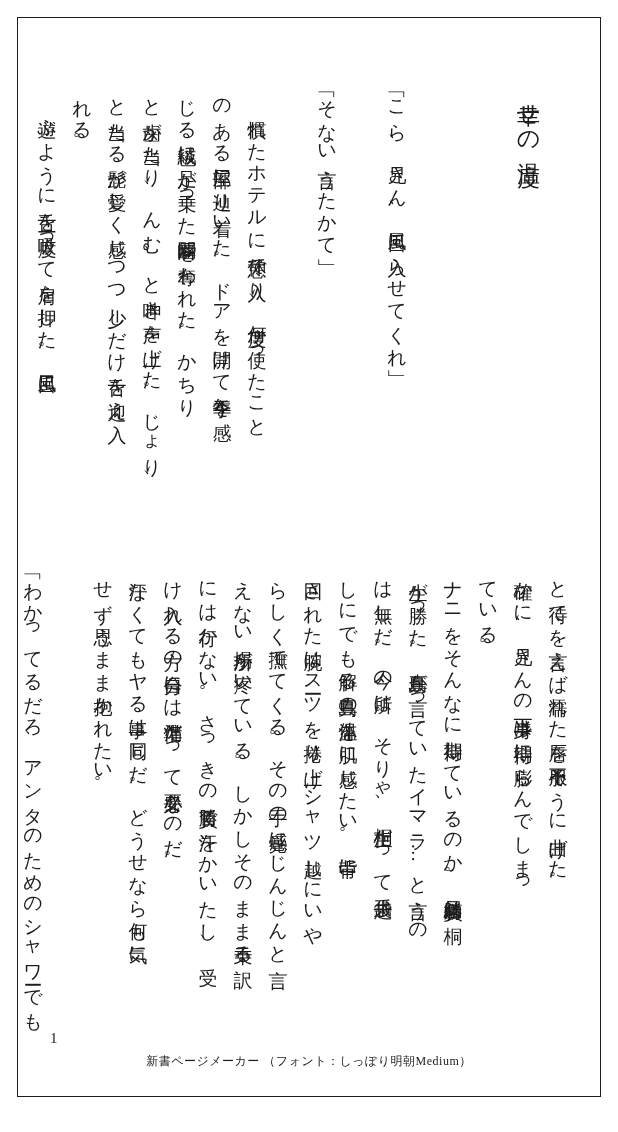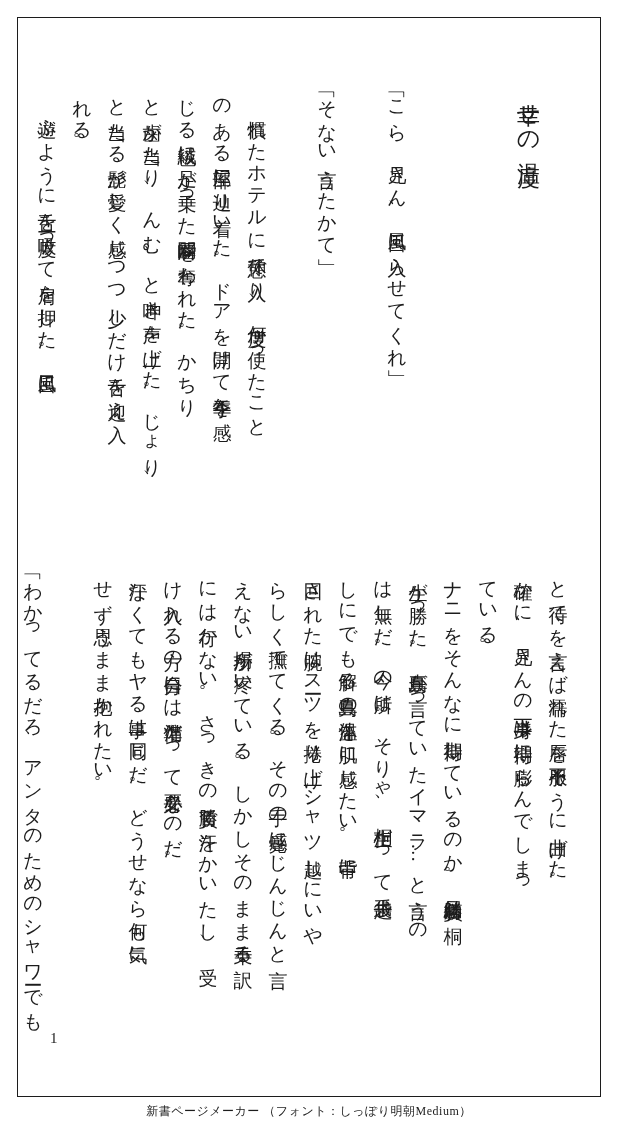--- a/index.html
+++ b/index.html
@@ -40,21 +40,21 @@
   }
   .vblock.top    { top:86px;  left:30px; width:385px; height:465px; }
   .vblock.bottom { top:568px; left:16px; width:560px; height:465px; }
   .pagenum {
     position:absolute;
     left:50px; top:1030px;
     font-size:15px;
   }
   .footer {
     position:absolute;
-    left:0; top:1103px;
+    left:0; top:1053px;
     width:100%;
     text-align:center;
     font-size:12px;
     letter-spacing:0.5px;
   }
 </style>
 </head>
 <body>
 
 <div class="page">

